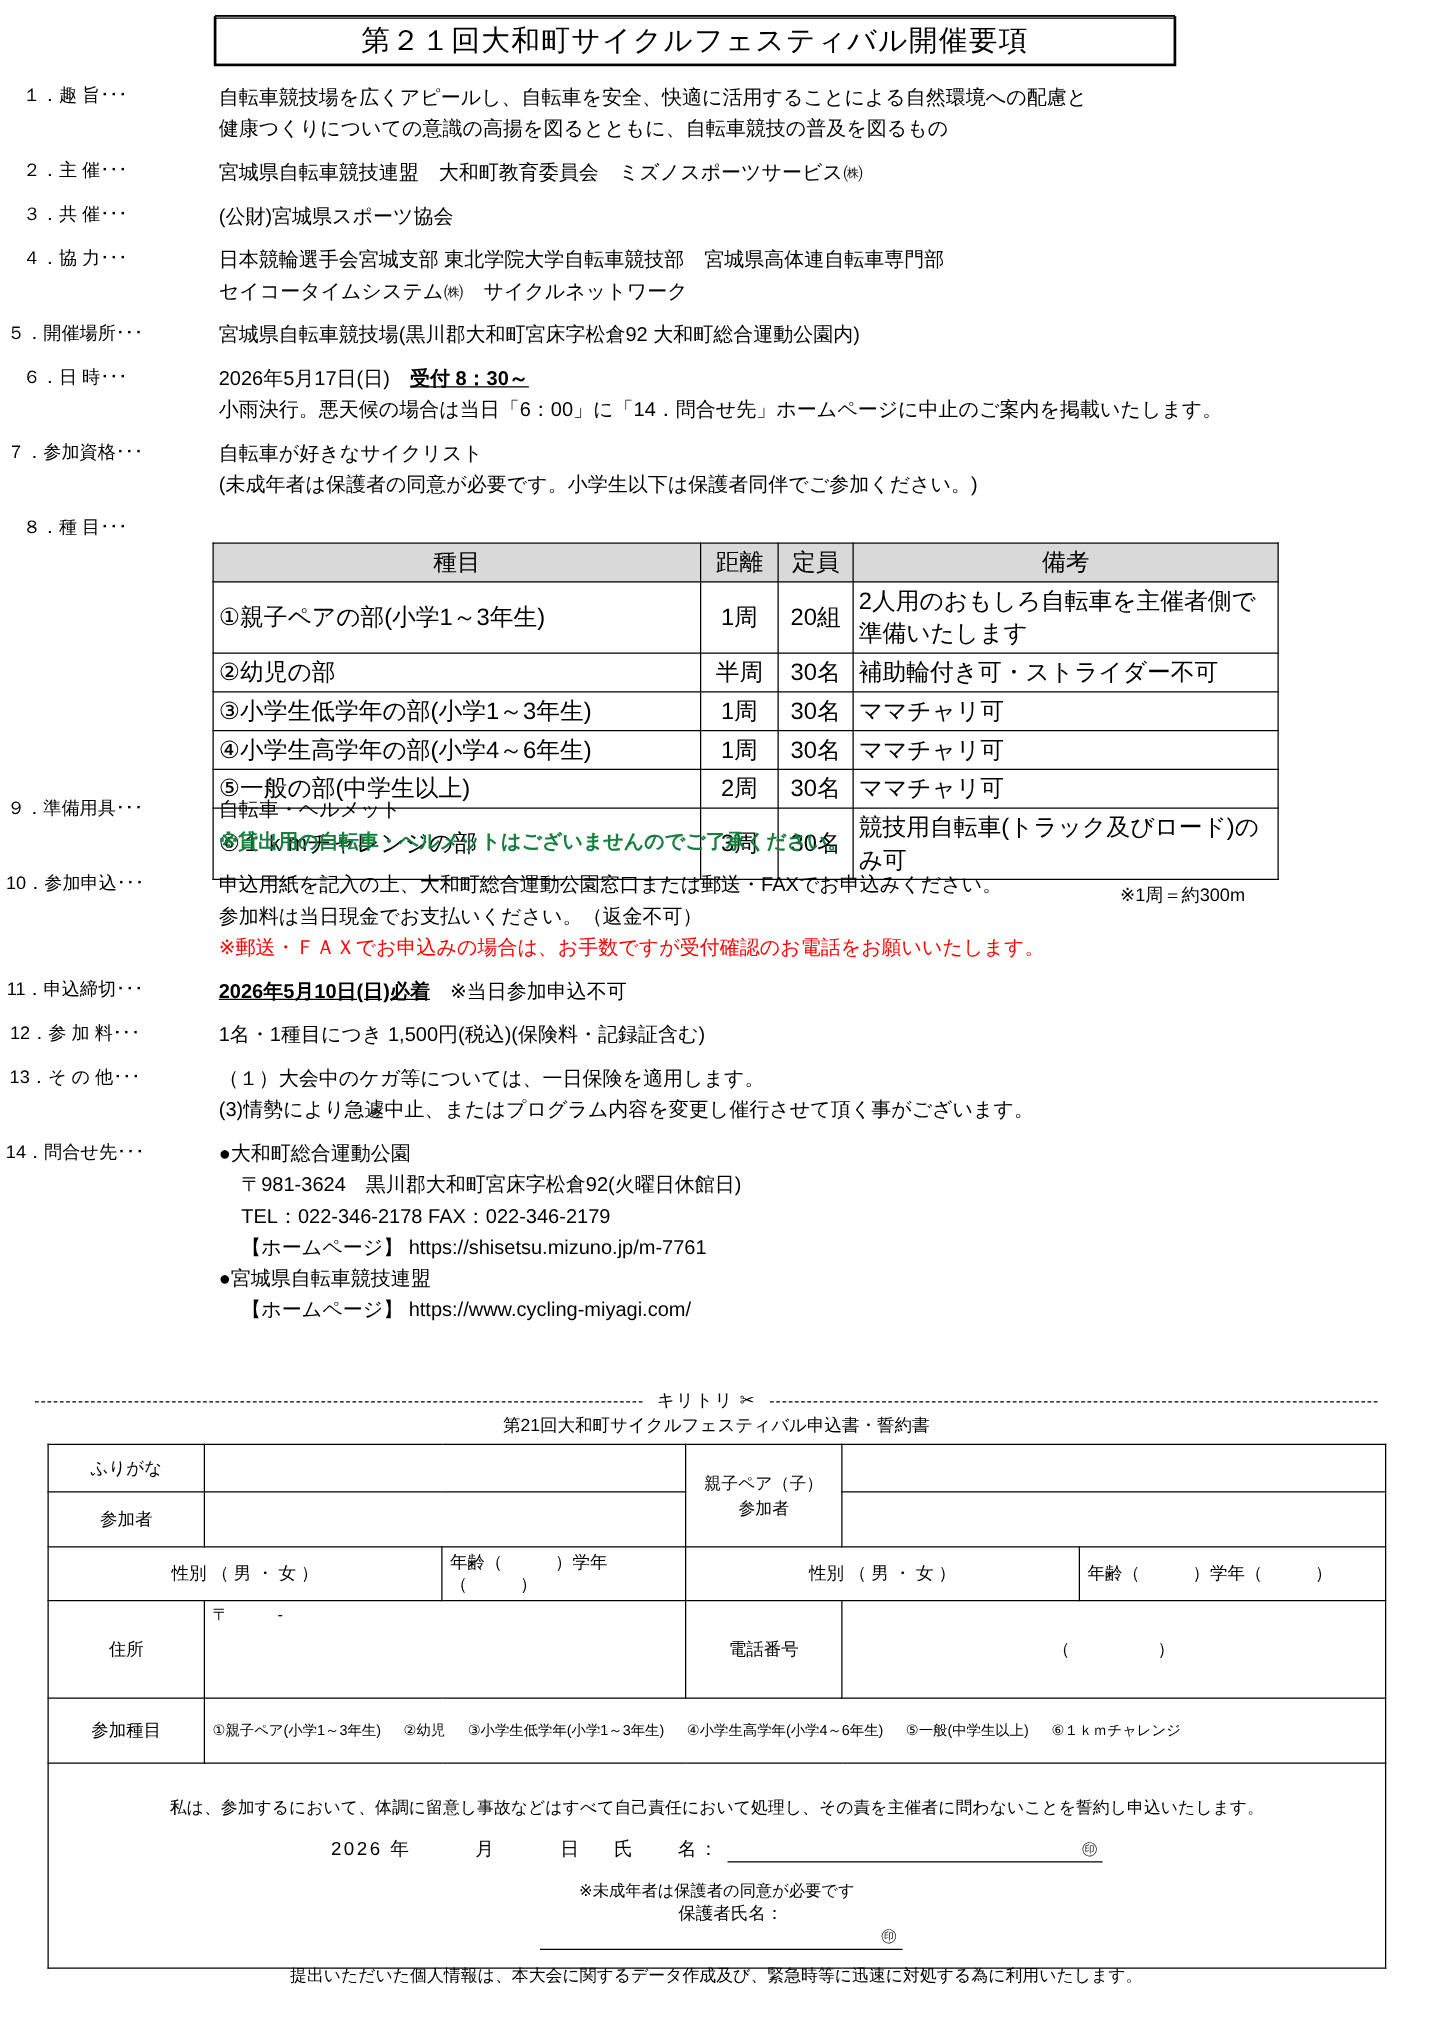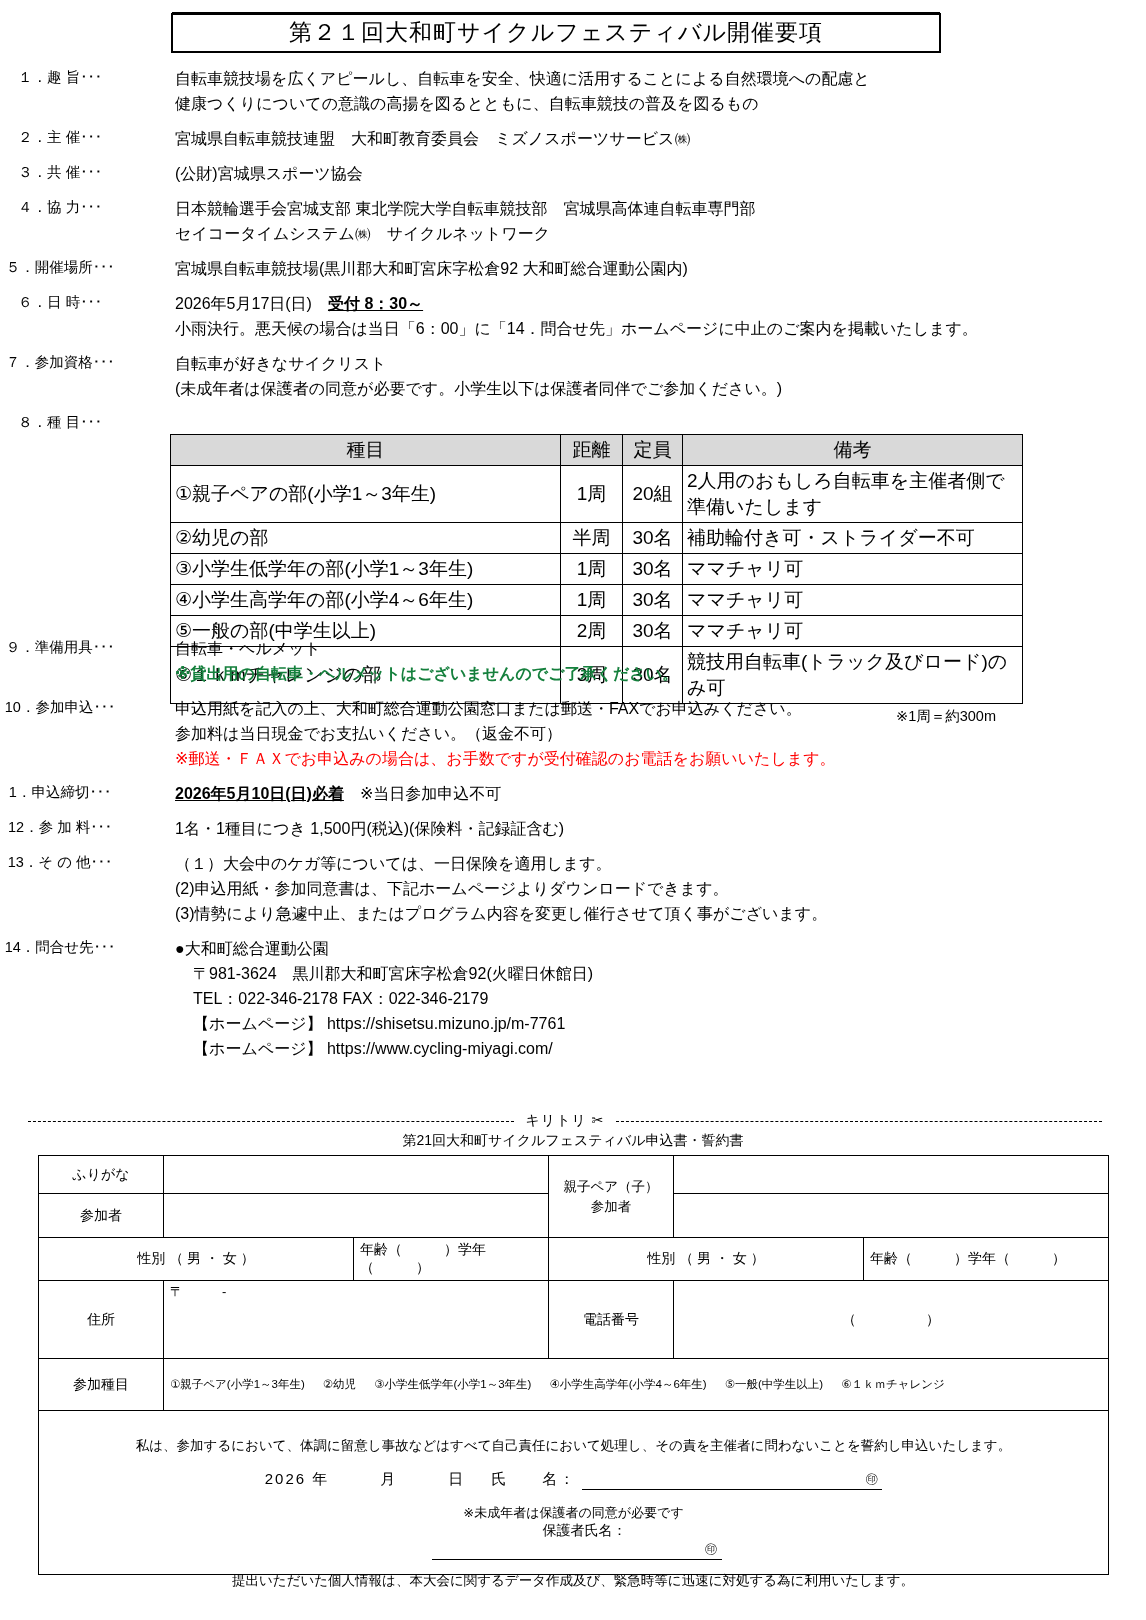--- a/index.html
+++ b/index.html
@@ -387,49 +387,49 @@
     <div class="item">
       <div class="item-num">10．参加申込･･･</div>
       <div class="item-body">
         <div class="ln">申込用紙を記入の上、大和町総合運動公園窓口または郵送・FAXでお申込みください。</div>
         <div class="ln">参加料は当日現金でお支払いください。（返金不可）</div>
         <div class="ln red">※郵送・ＦＡＸでお申込みの場合は、お手数ですが受付確認のお電話をお願いいたします。</div>
       </div>
     </div>
 
     <div class="item">
-      <div class="item-num">1．申込締切･･･</div>
+      <div class="item-num">11．申込締切･･･</div>
       <div class="item-body">
         <div class="ln"><span class="bold uline">2026年5月10日(日)必着</span><span>　※当日参加申込不可</span></div>
       </div>
     </div>
 
     <div class="item">
       <div class="item-num">12．参 加 料･･･</div>
       <div class="item-body">
         <div class="ln">1名・1種目につき 1,500円(税込)(保険料・記録証含む)</div>
       </div>
     </div>
 
     <div class="item">
       <div class="item-num">13．そ の 他･･･</div>
       <div class="item-body">
         <div class="ln">（１）大会中のケガ等については、一日保険を適用します。</div>
-        <div class="ln">(2)申込用紙・参加同意書は、下記ホームページよりダウンロードできます。</div>
         <div class="ln">(3)情勢により急遽中止、またはプログラム内容を変更し催行させて頂く事がございます。</div>
       </div>
     </div>
 
     <div class="item">
       <div class="item-num">14．問合せ先･･･</div>
       <div class="item-body">
         <div class="ln">●大和町総合運動公園</div>
         <div class="ln" style="padding-left:18px">〒981-3624　黒川郡大和町宮床字松倉92(火曜日休館日)</div>
         <div class="ln" style="padding-left:18px">TEL：022-346-2178  FAX：022-346-2179</div>
         <div class="ln" style="padding-left:18px">【ホームページ】 https://shisetsu.mizuno.jp/m-7761</div>
+        <div class="ln">●宮城県自転車競技連盟</div>
         <div class="ln" style="padding-left:18px">【ホームページ】 https://www.cycling-miyagi.com/</div>
       </div>
     </div>
 
   </div>
 
   <div class="cutline">
     <div class="cut-dash"></div>
     <div class="cut-label">キリトリ ✂</div>
     <div class="cut-dash"></div>

